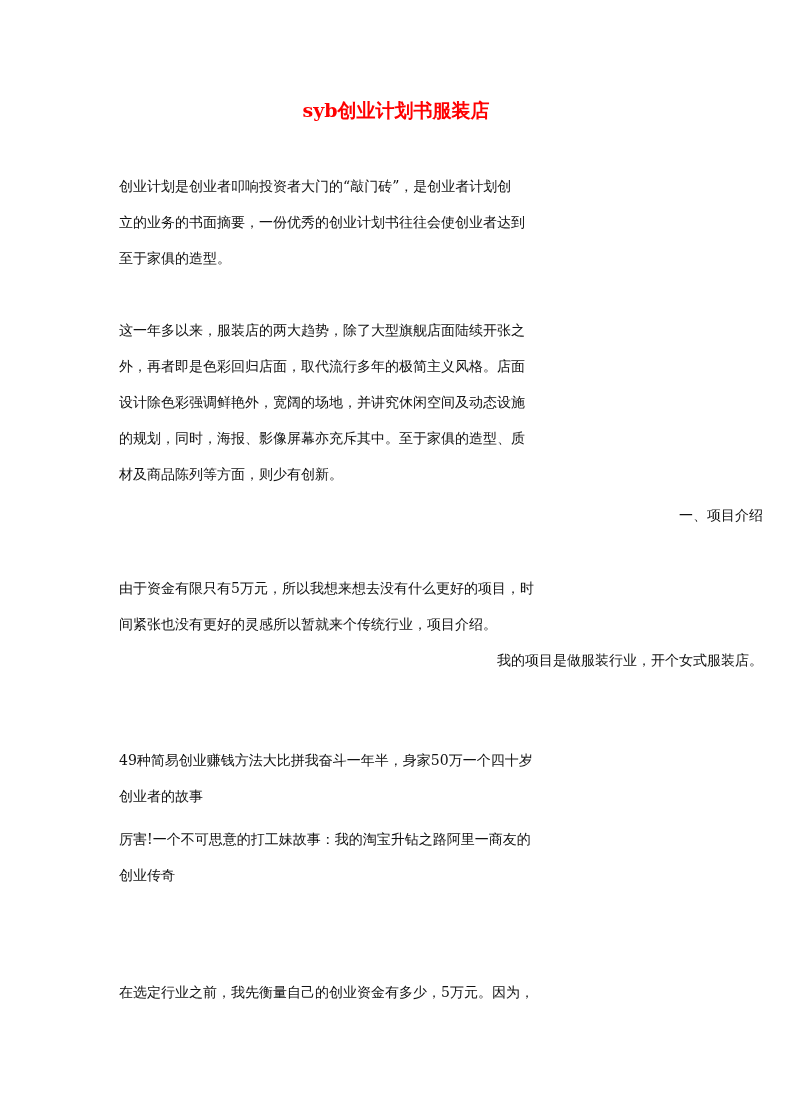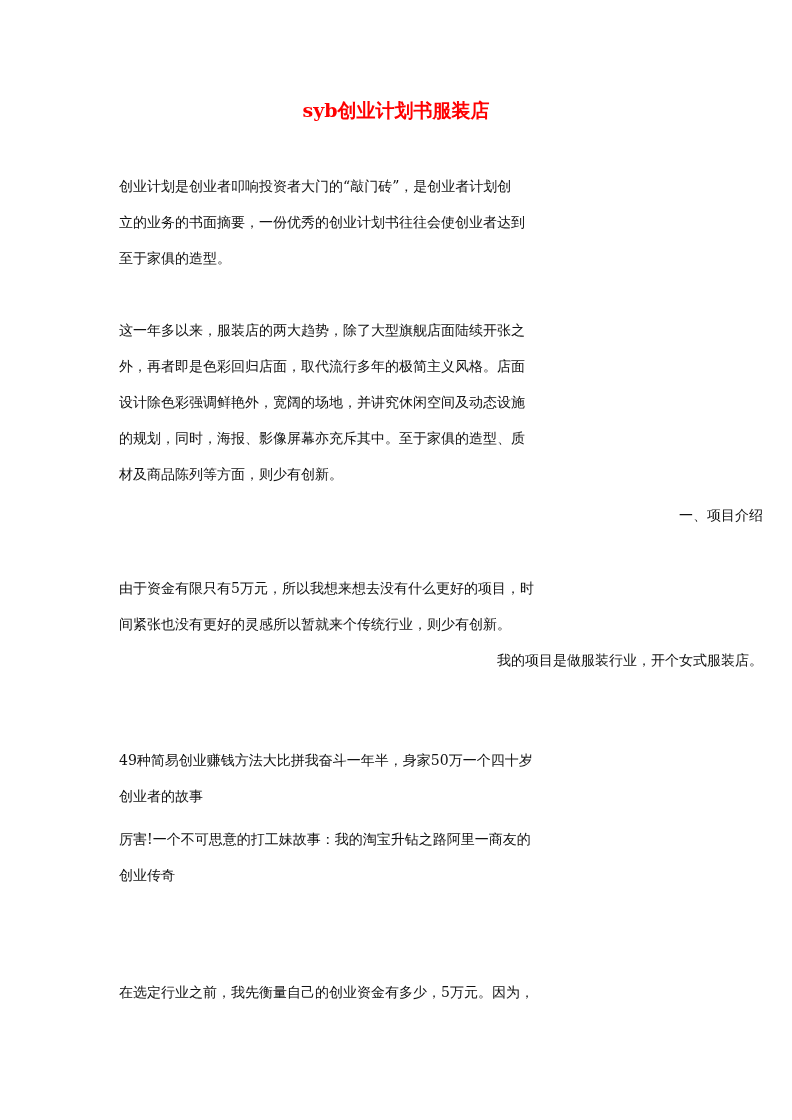--- a/index.html
+++ b/index.html
@@ -29,21 +29,21 @@
     <div>的规划，同时，海报、影像屏幕亦充斥其中。至于家俱的造型、质</div>
     <div>材及商品陈列等方面，则少有创新。</div>
   </div>
 
   <div class="p indent" style="top:497px">
     <div>一、项目介绍</div>
   </div>
 
   <div class="p" style="top:570px">
     <div>由于资金有限只有5万元，所以我想来想去没有什么更好的项目，时</div>
-    <div>间紧张也没有更好的灵感所以暂就来个传统行业，则少有创新。</div>
+    <div>间紧张也没有更好的灵感所以暂就来个传统行业，项目介绍。</div>
   </div>
 
   <div class="p indent" style="top:642px">
     <div>我的项目是做服装行业，开个女式服装店。</div>
   </div>
 
   <div class="p" style="top:742px">
     <div>49种简易创业赚钱方法大比拼我奋斗一年半，身家50万一个四十岁</div>
     <div>创业者的故事</div>
   </div>

